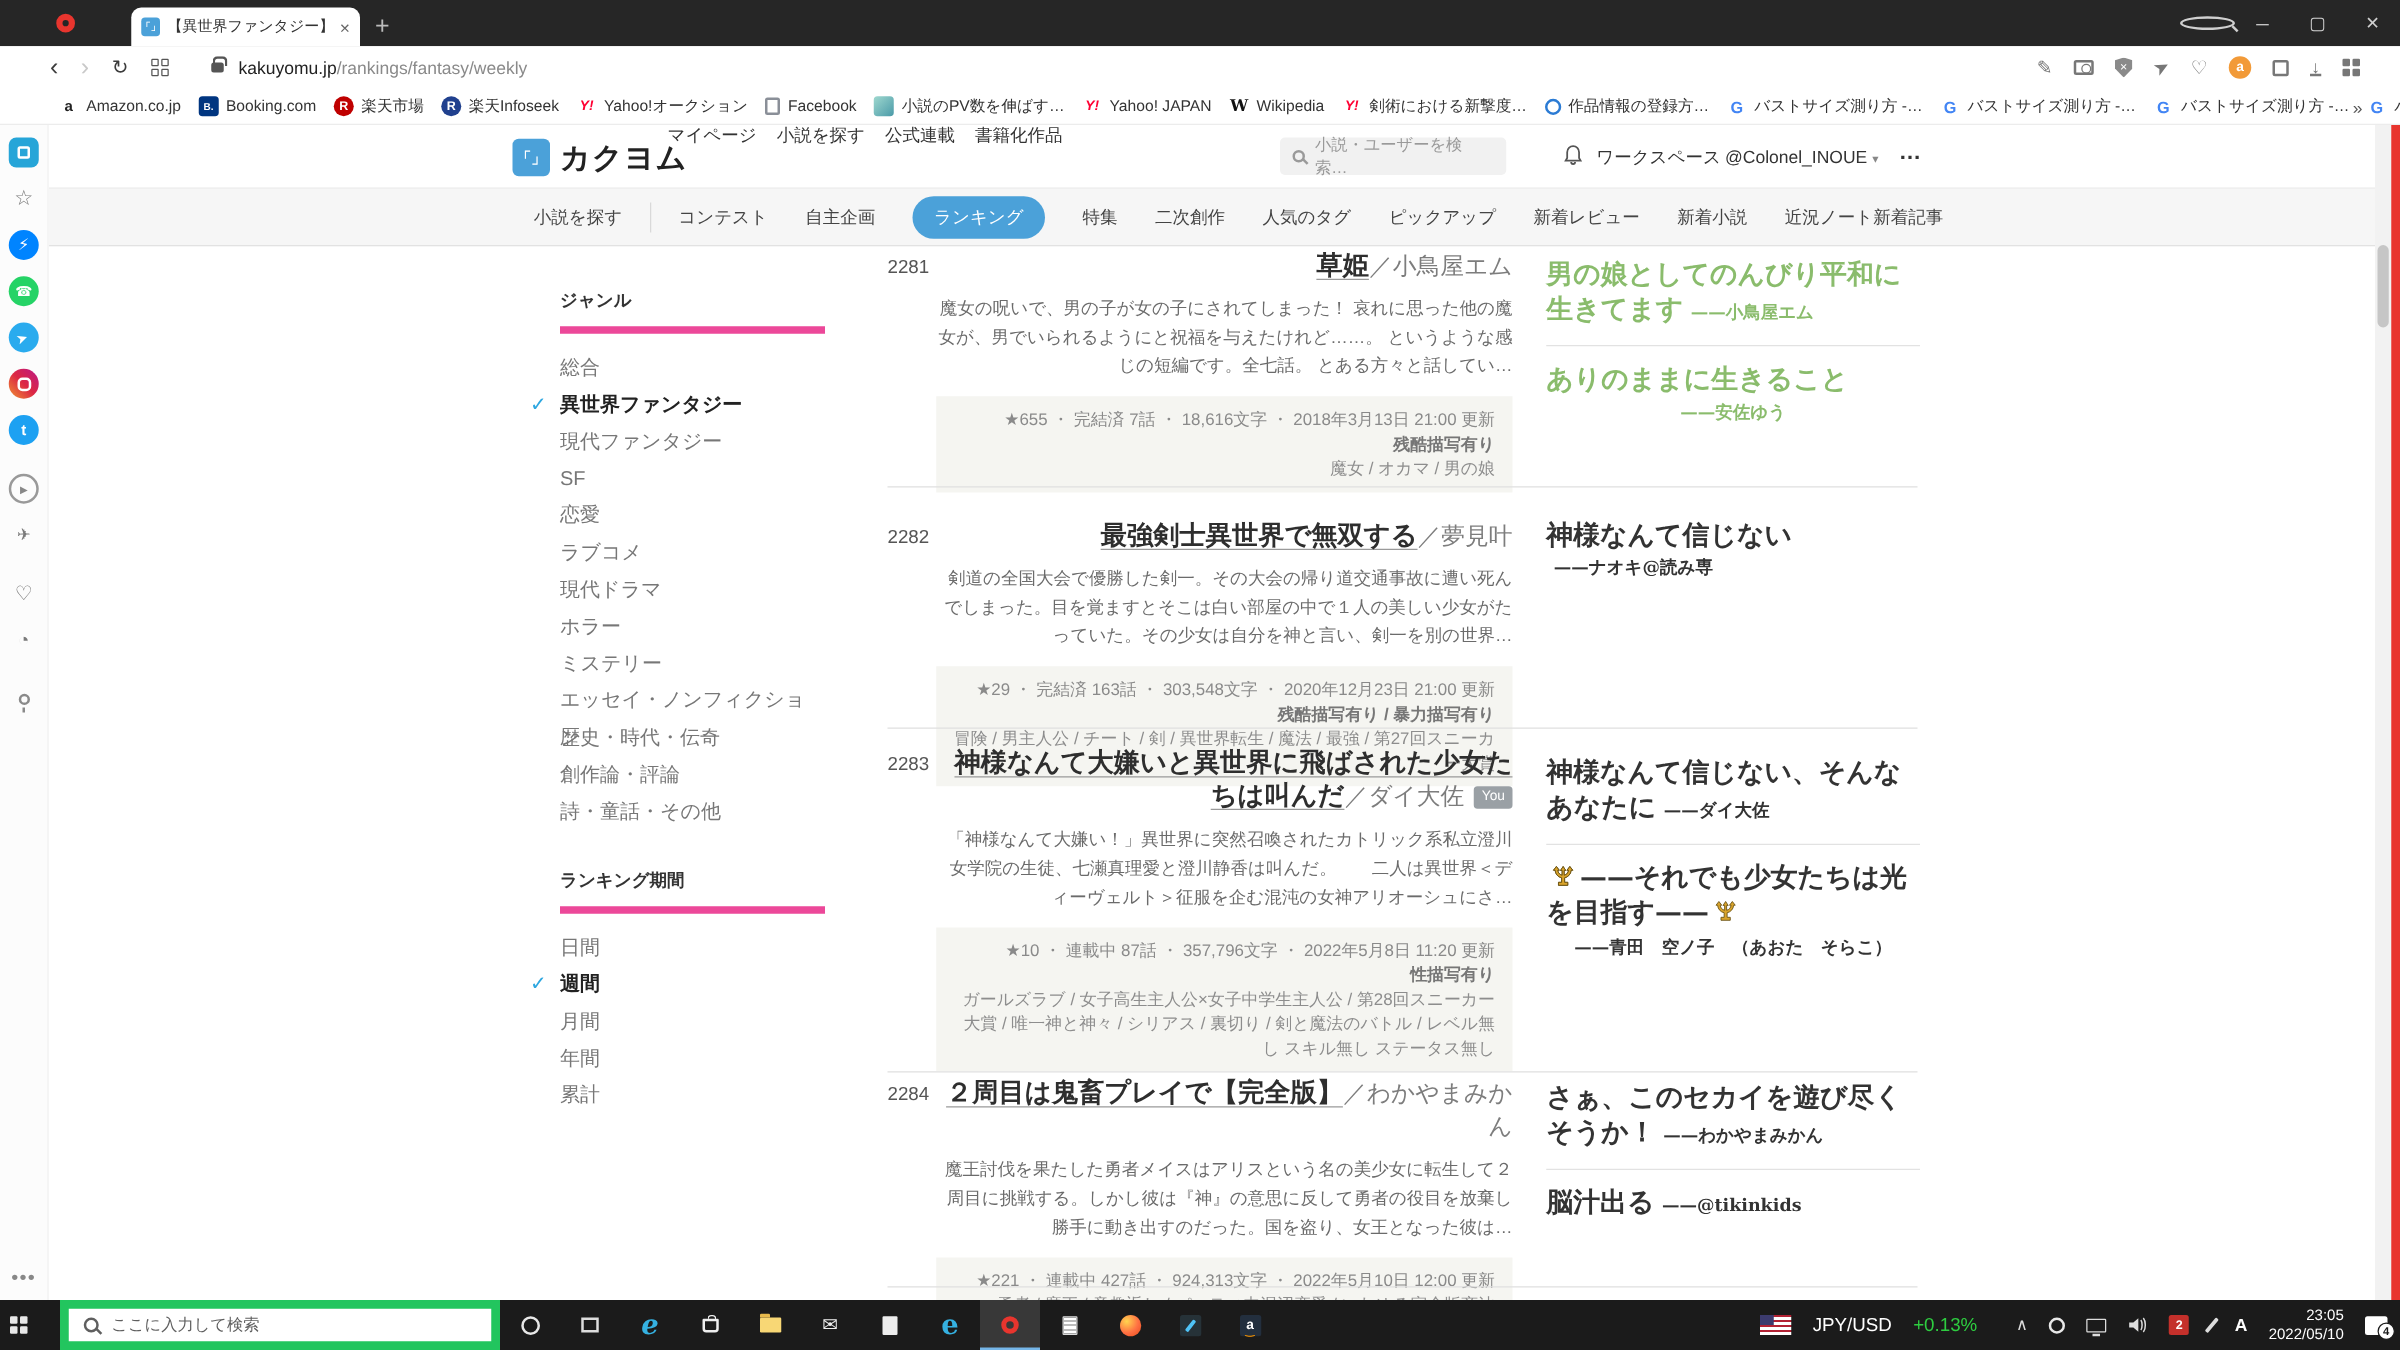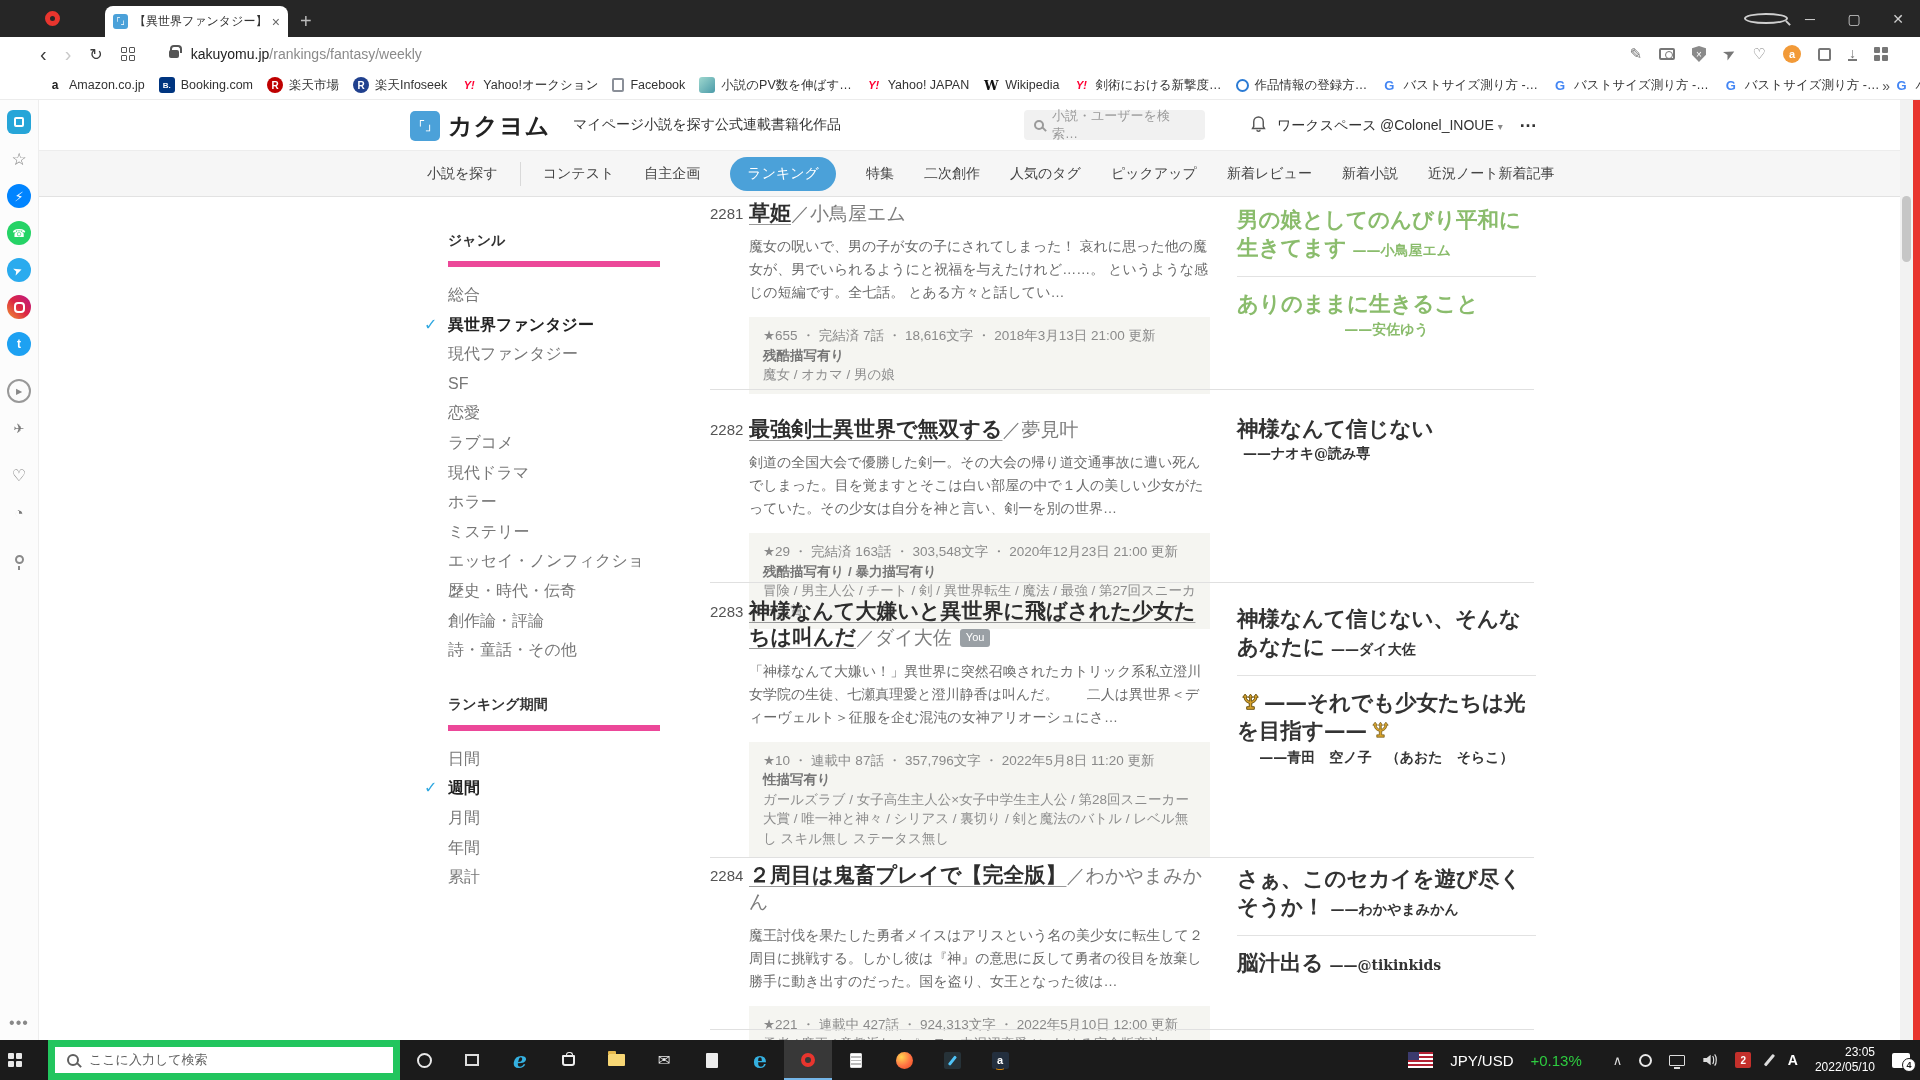--- a/index.html
+++ b/index.html
@@ -85,21 +85,21 @@
 
   
   .page { position:absolute; top:100px; left:39px; right:7px; bottom:40px; background:#fff; overflow:hidden; }
   .red-edge { position:absolute; top:100px; right:0; width:7px; bottom:40px; background:#e8352e; }
 
   .site-header { position:absolute; top:0; left:0; right:0; height:50px; background:#fff; }
   .logo { position:absolute; left:371px; top:10px; display:flex; align-items:center; gap:8px; }
   .logo-box { width:30px; height:30px; background:#4ba1d9; border-radius:5px; color:#fff; font-size:12px; font-weight:bold;
               display:flex; align-items:center; justify-content:center; }
   .logo-text { font-size:24px; font-weight:bold; color:#222; letter-spacing:1px; }
-  .hnav-wrap { position:absolute; left:534px; top:0; height:50px; display:flex; align-items:center; }
+  .hnav-wrap { position:absolute; left:495px; top:0; height:50px; display:flex; gap:16px; }
   .hnav { font-size:14px; color:#333; }
   .ksearch { position:absolute; left:985px; top:10px; width:181px; height:30px; background:#f1f1f1; border-radius:4px;
              display:flex; align-items:center; gap:8px; padding:0 10px; color:#999; font-size:13px; }
   .bell { position:absolute; left:1210px; top:13px; }
   .hworkspace { position:absolute; left:1238px; top:17px; font-size:14px; color:#333; }
   .haccount { position:absolute; left:1341px; top:17px; font-size:14px; color:#333; }
   .haccount .car { color:#888; font-size:10px; }
   .hmore { position:absolute; left:1480px; top:11px; font-size:18px; font-weight:bold; color:#333; letter-spacing:2px; }
 
   .subnav { position:absolute; top:50px; left:0; right:0; height:47px; background:#f6f6f6; border-top:1px solid #ededed;
@@ -114,21 +114,21 @@
   .gheading.second { margin-top:31px; }
   .gitem { position:relative; height:29.6px; line-height:29.6px; font-size:16px; color:#777; }
   .gitem.sel { color:#222; font-weight:bold; }
   .gcheck { position:absolute; left:-24px; color:#2ea7e0; font-weight:bold; visibility:hidden; }
   .gitem.sel .gcheck { visibility:visible; }
 
   
   .entries { position:absolute; left:671px; top:100px; width:500px; height:929px; }
   .entry { position:absolute; left:0; width:500px; }
   .rank { position:absolute; left:0; top:5px; font-size:15px; color:#555; }
-  .ebody { margin-left:39px; width:461px; }
+  .ebody { margin-left:39px; width:461px;text-align:right; }
   .etitle { font-size:21px; line-height:1.25; }
   .wtitle { font-weight:bold; color:#2e2e2e; text-decoration:underline; text-decoration-color:#9a9a9a; text-decoration-thickness:1px; text-underline-offset:4px; }
   .wauthor { color:#7d7d7d; font-size:19px; }
   .you-badge { display:inline-block; background:#9aa0a5; color:#fff; font-size:11px; border-radius:3px; padding:2px 6px; margin-left:8px; vertical-align:3px; }
   .edesc { margin-top:9px; font-size:14px; line-height:23px; color:#6b6b6b; }
   .ebox { margin-top:13px; background:#f5f5f1; padding:9px 14px; font-size:13.5px; line-height:19.5px; color:#8a8a8a; }
   .ewarn { font-weight:bold; color:#767676; }
   .ewarn:empty { display:none; }
   .etags { color:#8d8d8d; }
   .esep { position:absolute; left:671px; width:824px; height:1px; background:#e0e0e0; }

